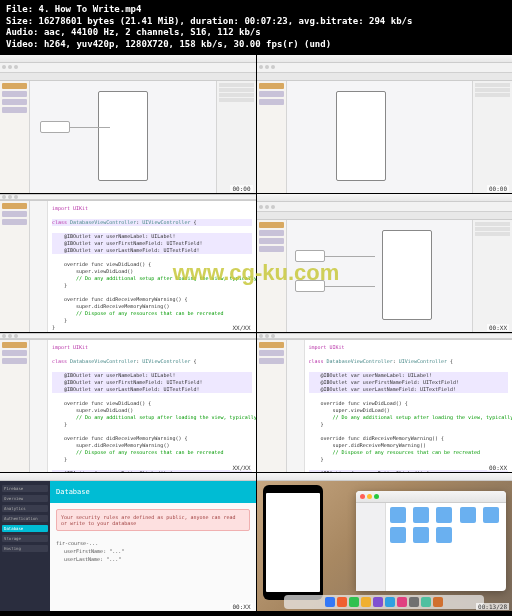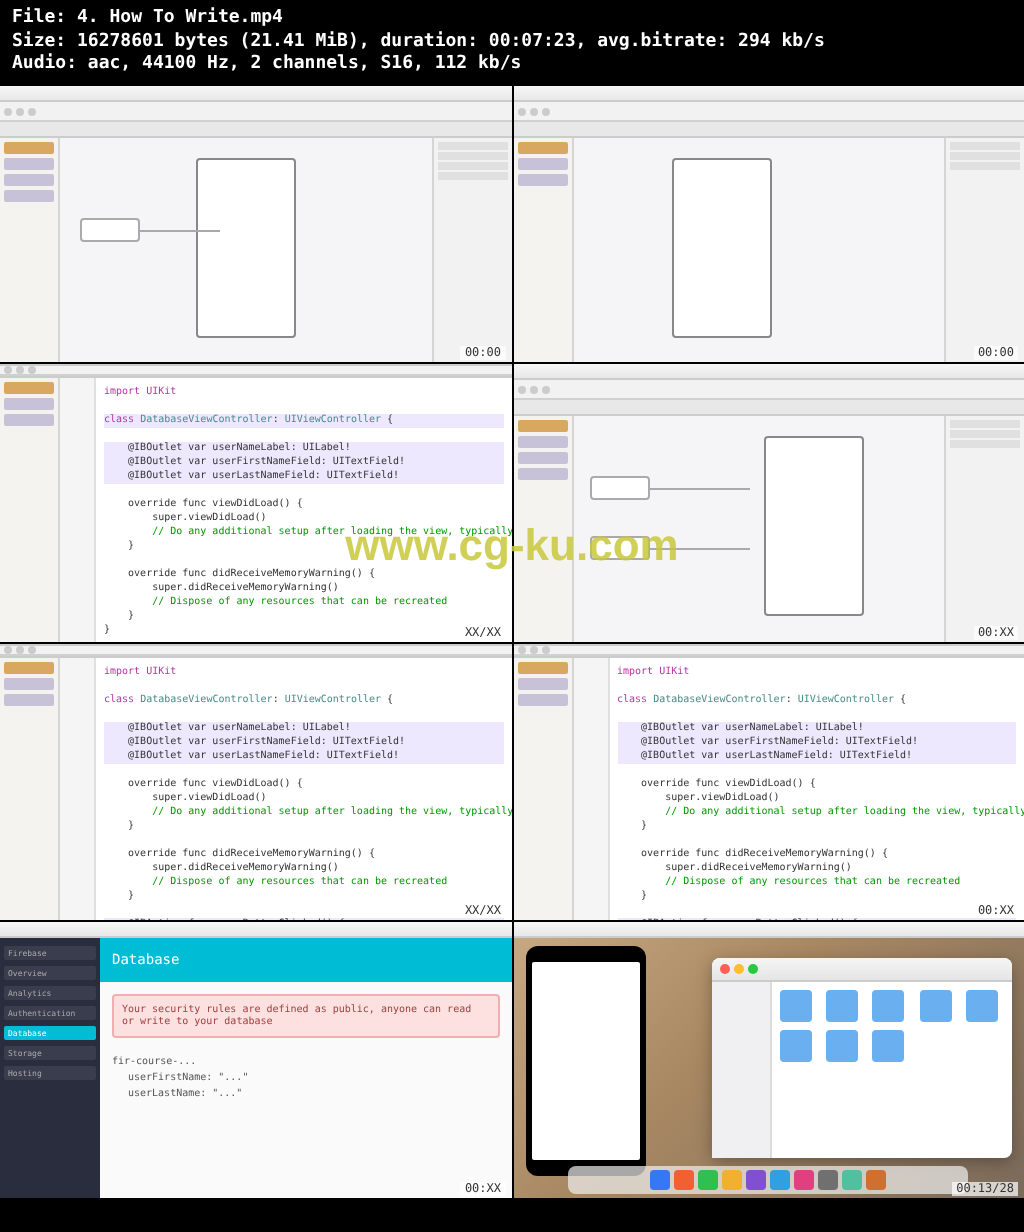--- a/index.html
+++ b/index.html
@@ -55,20 +55,21 @@
   .dock { position: absolute; bottom: 2px; left: 50%; transform: translateX(-50%); height: 14px; width: 200px; background: rgba(240,240,240,0.7); border-radius: 4px; display: flex; align-items: center; justify-content: center; gap: 2px; padding: 0 3px; }
   .dock-i { width: 10px; height: 10px; border-radius: 2px; background: #888; }
 </style>
 </head>
 <body>
 
 <div class="header">
   <div>File: 4. How To Write.mp4</div>
   <div>Size: 16278601 bytes (21.41 MiB), duration: 00:07:23, avg.bitrate: 294 kb/s</div>
   <div>Audio: aac, 44100 Hz, 2 channels, S16, 112 kb/s</div>
+  <div>Video: h264, yuv420p, 1280X720, 158 kb/s, 30.00 fps(r) (und)</div>
 </div>
 
 <div class="watermark">www.cg-ku.com</div>
 
 <div class="grid">
 
   <div class="cell">
     <div class="menubar"></div>
     <div class="toolbar">
       <div class="tb-dot"></div>

